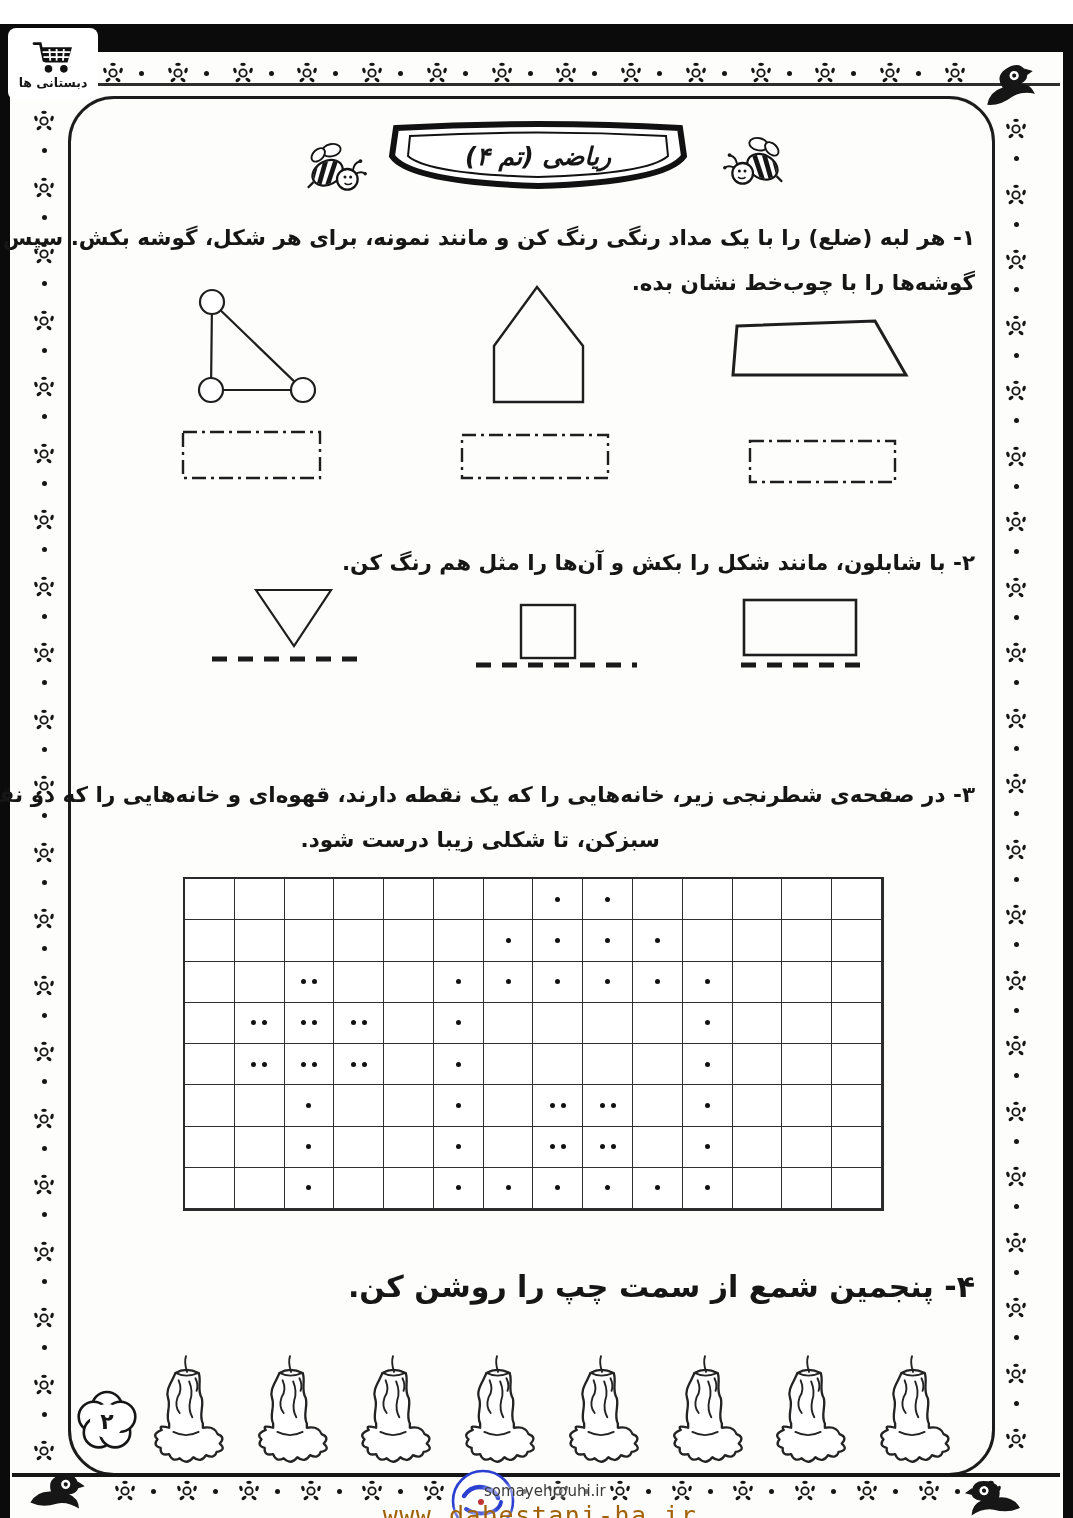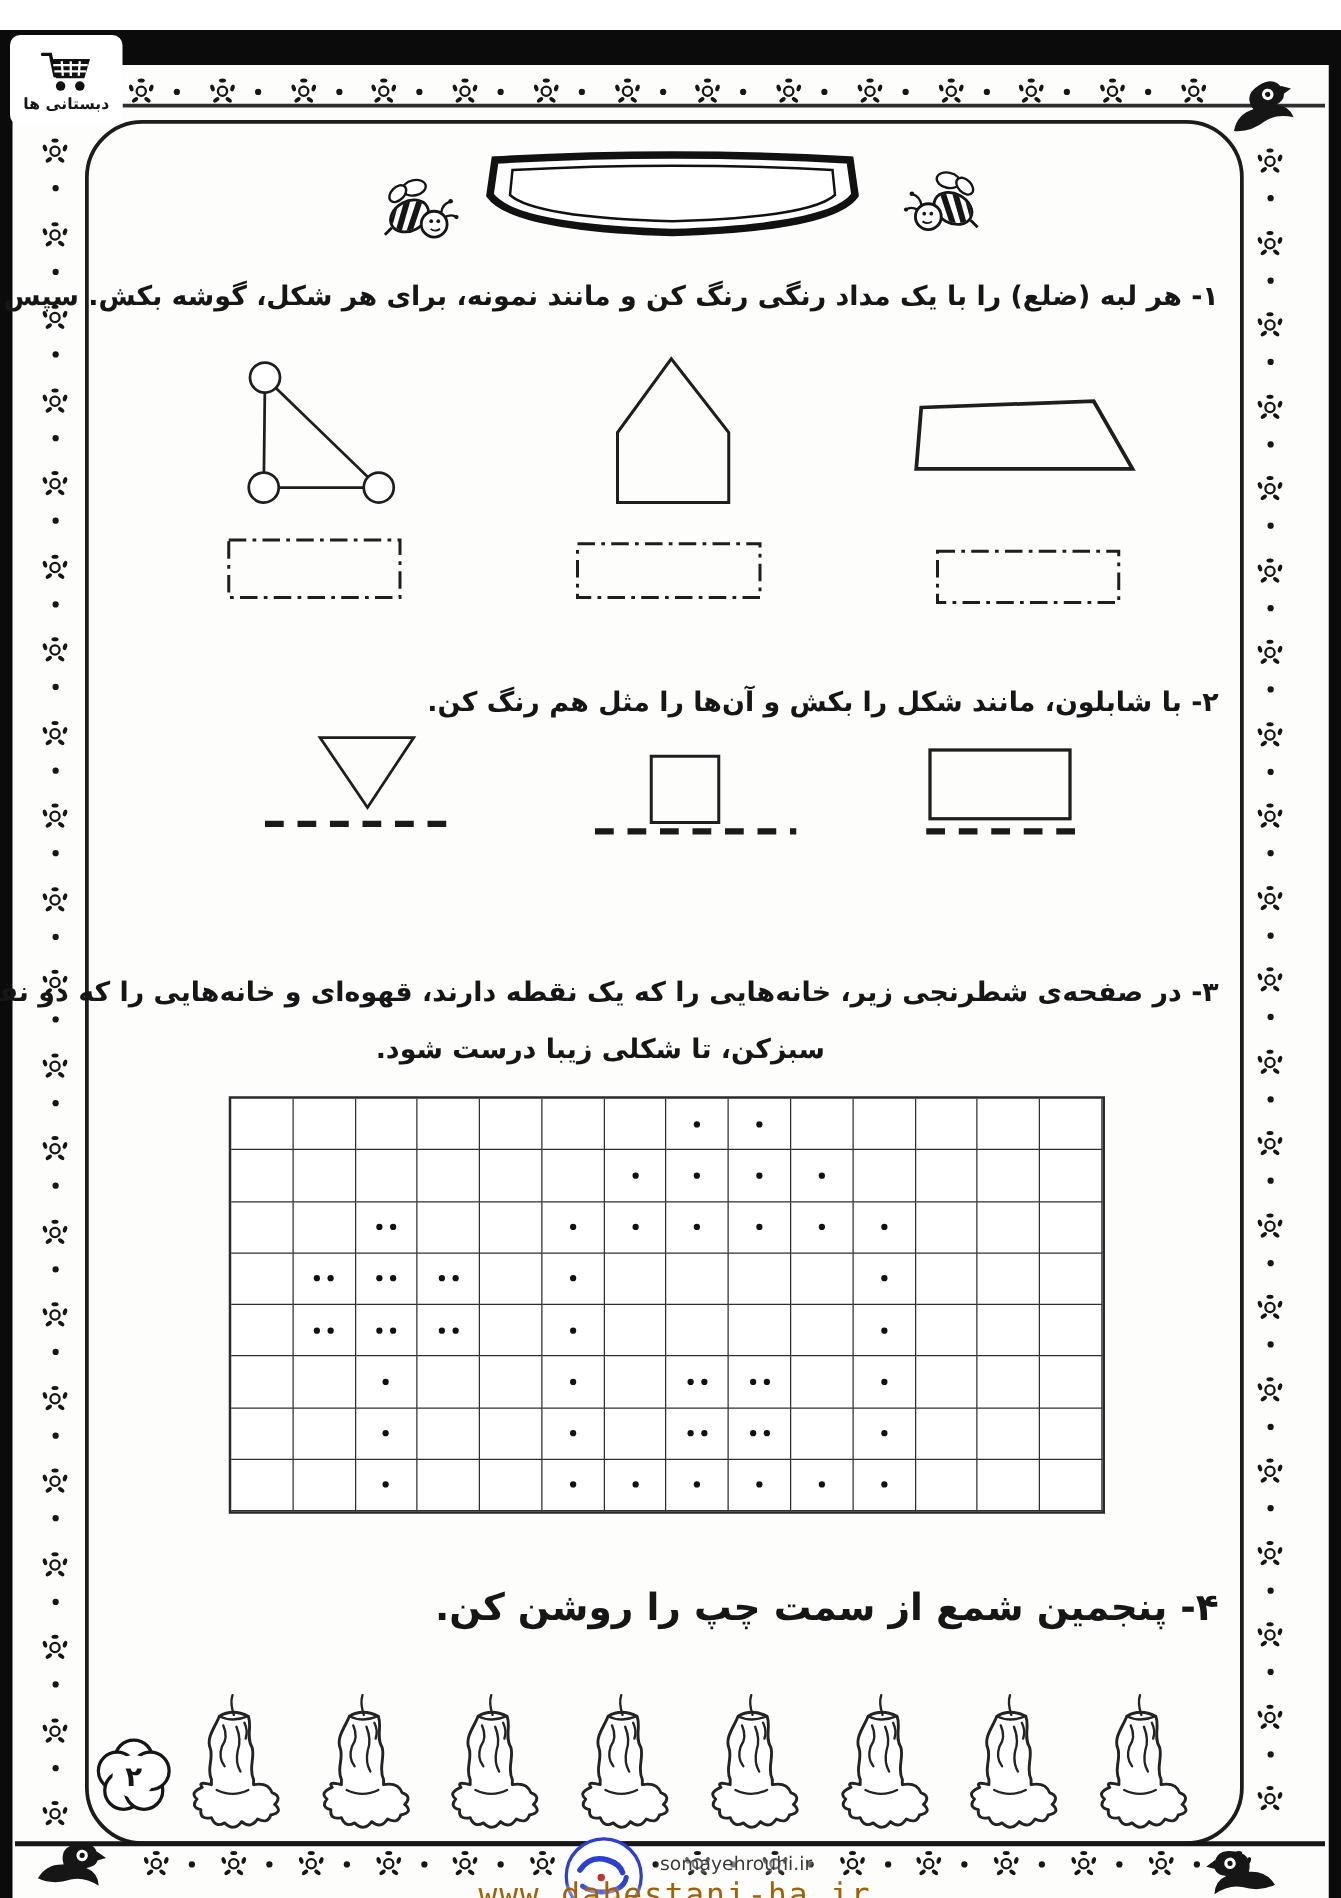--- a/index.html
+++ b/index.html
@@ -67,21 +67,21 @@
   .bird-tr{left:980px;top:38px;transform:rotate(-14deg);}
   .bird-br{left:966px;top:1450px;transform:scaleX(-1) rotate(8deg);z-index:3;}
   .bird-bl{left:28px;top:1444px;transform:rotate(6deg);z-index:3;}
 
   
   .pageflower{left:74px;top:1364px;width:66px;height:66px;}
   .pageflower text{font-size:22px;font-weight:bold;font-family:"DejaVu Sans",sans-serif;}
 
   
   .blue-logo{left:450px;top:1444px;width:66px;height:66px;z-index:4;}
-  .watermark{left:528px;top:1458px;font-size:15px;color:#3a3a3a;z-index:4;
+  .watermark{left:484px;top:1458px;font-size:15px;color:#3a3a3a;z-index:4;
              text-shadow:0 0 4px #fff,0 0 6px #fff;}
   .url{left:320px;top:1477px;width:440px;text-align:center;z-index:4;
        font-family:"DejaVu Sans Mono",monospace;font-size:25px;letter-spacing:1.5px;color:#a16207;
        text-shadow:0 0 5px #fff;}
 </style>
 </head>
 <body>
 
 <svg width="0" height="0" style="position:absolute" aria-hidden="true">
   <defs>
@@ -498,28 +498,30 @@
       <use href="#birdSym"></use>
     </svg>
   <svg class="abs bird bird-bl">
       <use href="#birdSym"></use>
     </svg>
 
   <svg class="abs banner-svg" viewBox="0 0 344 88">
     <path d="M30,12 Q172,4 314,12 L318,40 Q300,66 172,70 Q44,66 26,40 Z" fill="#fff" stroke="#111" stroke-width="6"></path>
     <path d="M44,20 Q172,13 300,20 L302,40 Q282,58 172,61 Q62,58 42,40 Z" fill="none" stroke="#111" stroke-width="2"></path>
   </svg>
+  <div class="abs banner-title">ریاضی (تم ۴)</div>
   <svg class="abs bee bee-left" viewBox="0 0 66 60">
       <use href="#beeSym"></use>
     </svg>
   <svg class="abs bee bee-right" viewBox="0 0 66 60">
       <use href="#beeSym"></use>
     </svg>
 
   <div class="abs qtext q1-l1">۱- هر لبه (ضلع) را با یک مداد رنگی رنگ کن و مانند نمونه، برای هر شکل، گوشه بکش. سپس تعداد</div>
+  <div class="abs qtext q1-l2">گوشه‌ها را با چوب‌خط نشان بده.</div>
   <svg class="abs shape-layer" style="top:255px;height:215px;" viewBox="0 0 1073 215">
     <g class="ink" stroke-width="2.2">
       <path d="M212,23 L211,111 L303,111 Z"></path>
       <g fill="#fff">
         <circle cx="212" cy="23" r="12"></circle>
         <circle cx="211" cy="111" r="12"></circle>
         <circle cx="303" cy="111" r="12"></circle>
       </g>
     </g>
     <path class="ink" stroke-width="2.4" d="M537,8 L583,67 L583,123 L494,123 L494,67 Z"></path>

